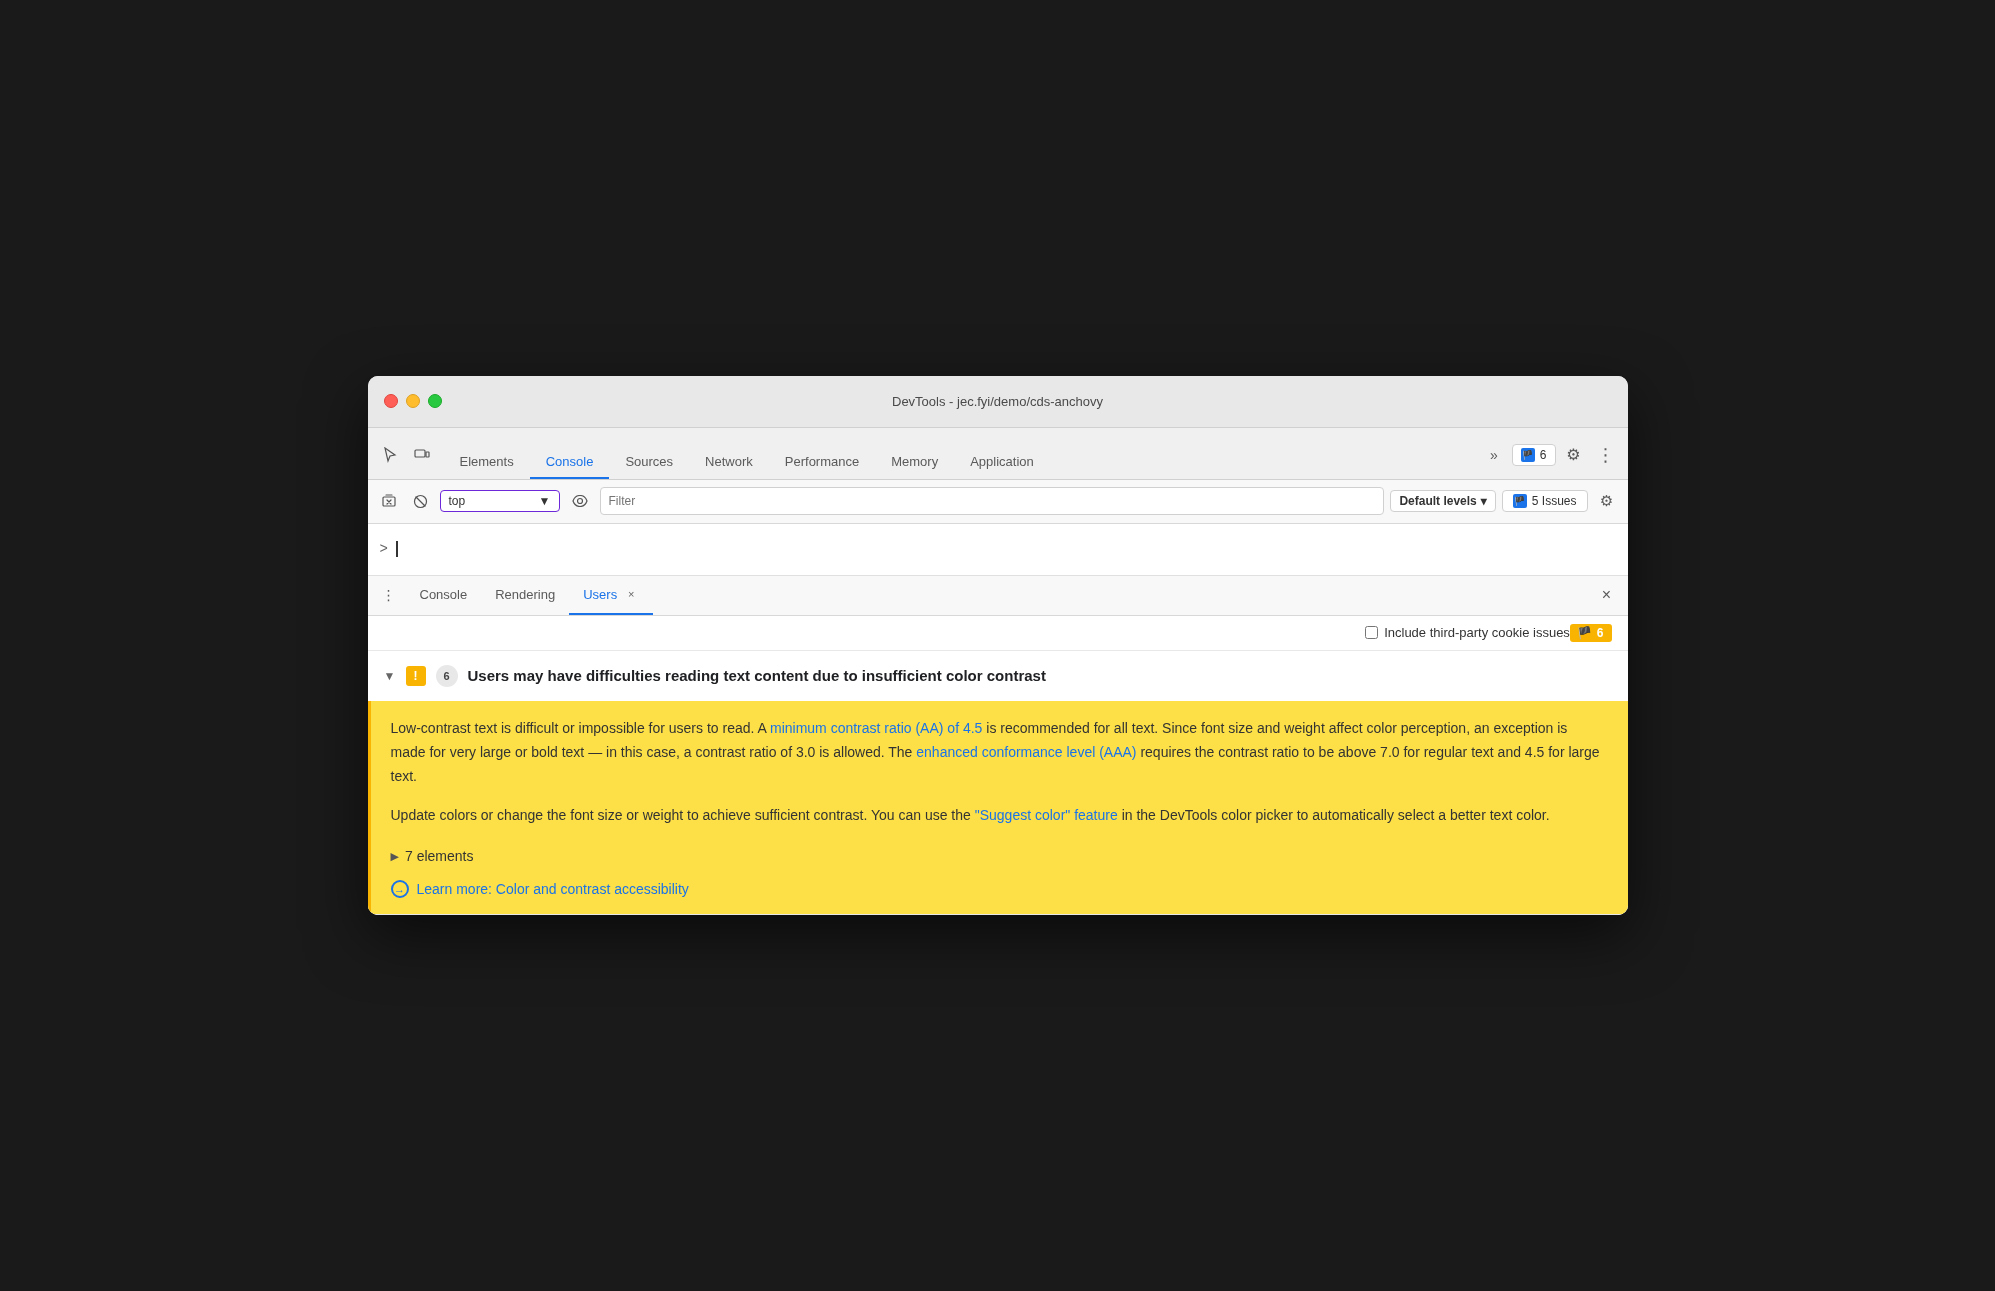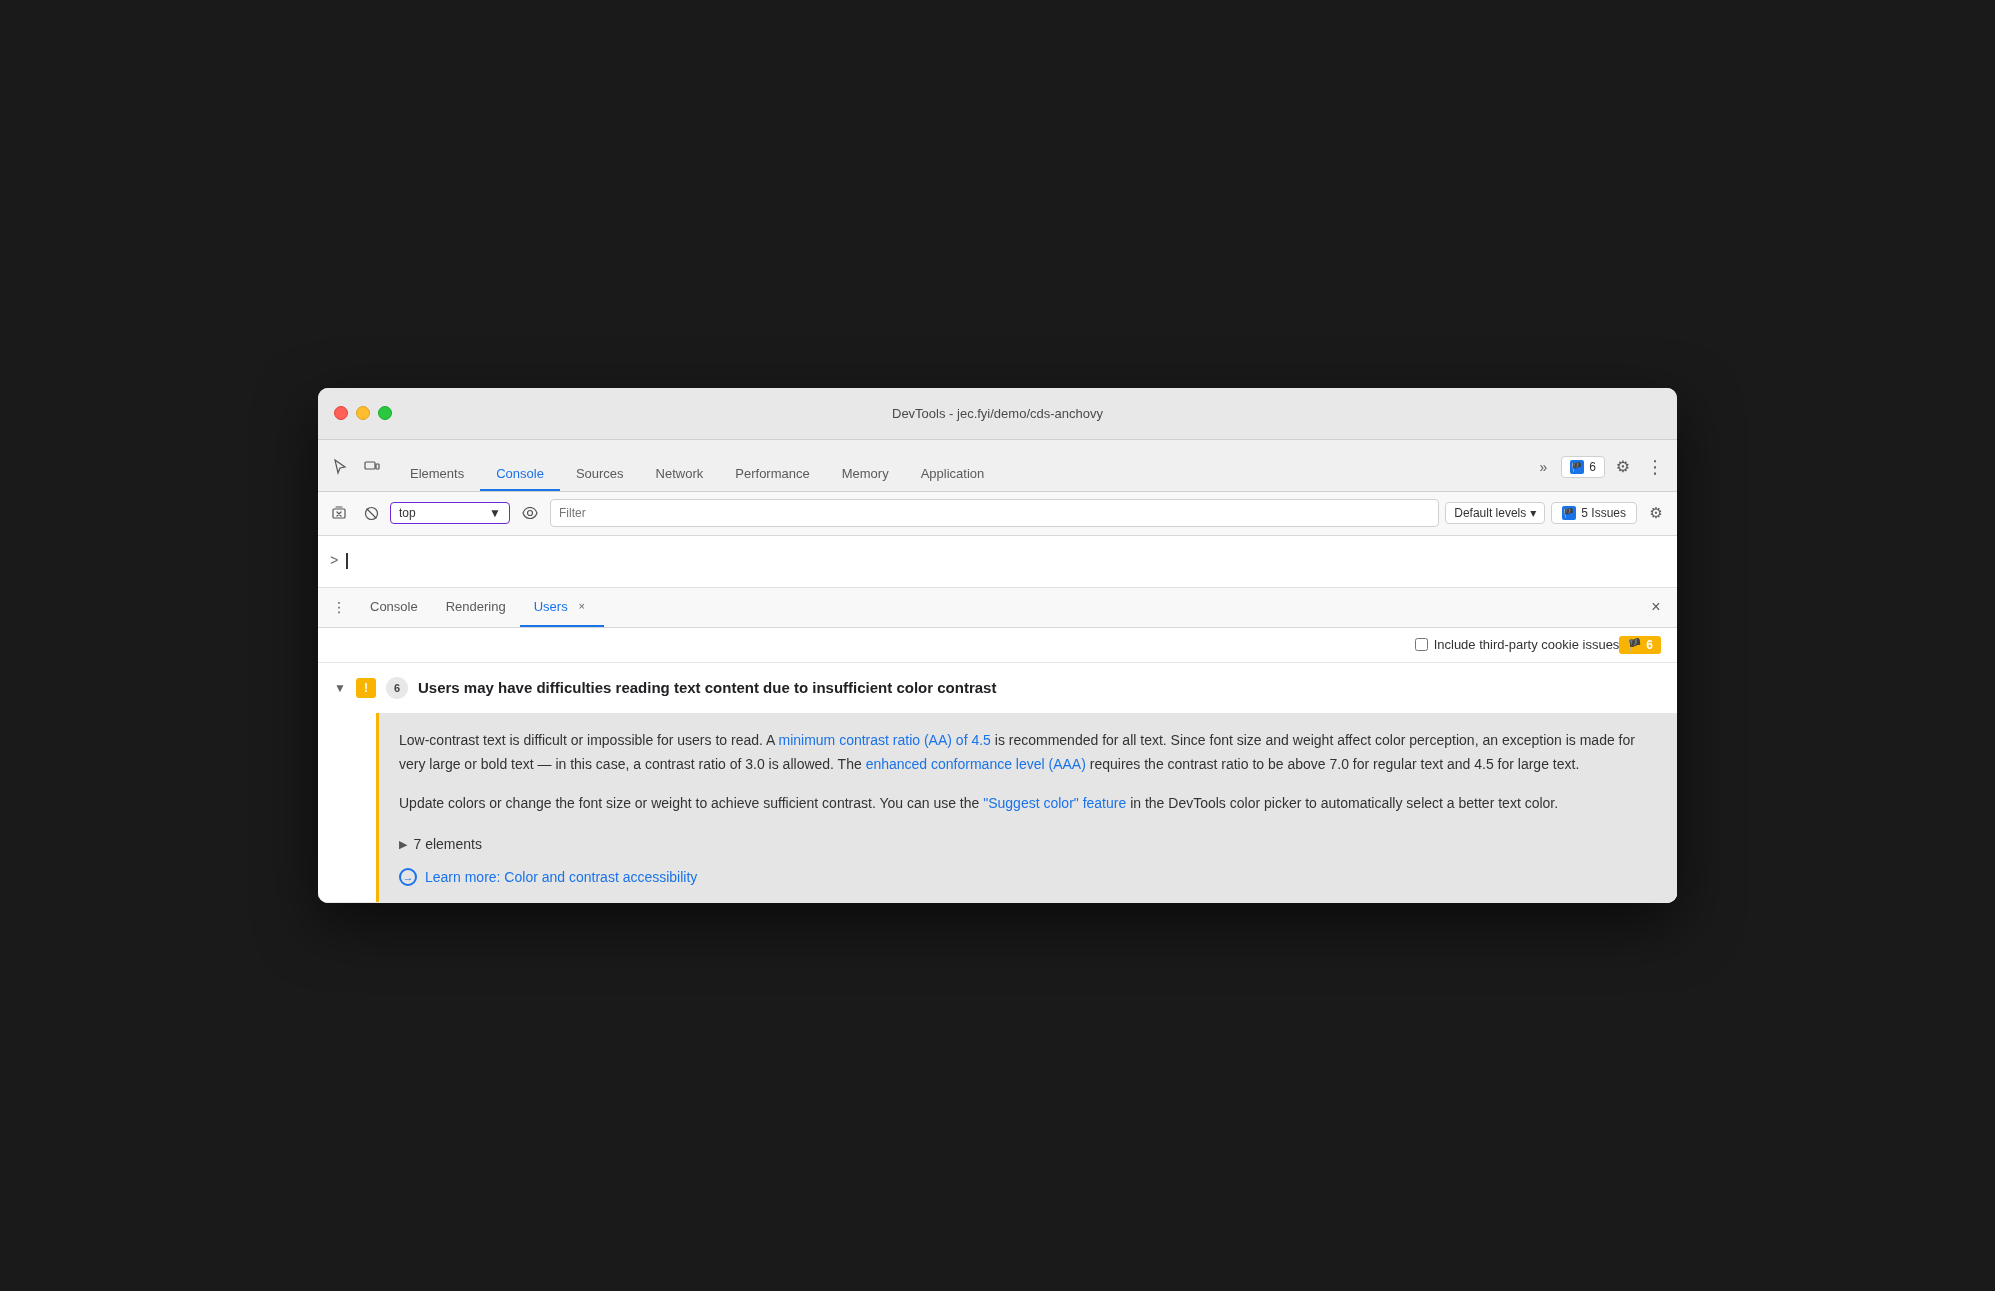--- a/index.html
+++ b/index.html
@@ -5,21 +5,21 @@
     * { box-sizing: border-box; margin: 0; padding: 0; }
     body {
       background: #1a1a1a;
       display: flex;
       justify-content: center;
       align-items: center;
       min-height: 100vh;
       font-family: -apple-system, BlinkMacSystemFont, 'Helvetica Neue', sans-serif;
     }
     .window {
-      width: 1359px;
+      width: 1260px;
       background: #f0f0f0;
       border-radius: 10px;
       box-shadow: 0 20px 60px rgba(0,0,0,0.6);
       overflow: hidden;
     }
     
     .title-bar {
       background: #e8e8e8;
       height: 52px;
       display: flex;
@@ -227,20 +227,21 @@
       align-items: center;
       gap: 4px;
       border: 1px solid #d0d0d0;
       border-radius: 4px;
       padding: 3px 8px;
       background: white;
       cursor: pointer;
       font-size: 12px;
       color: #333;
       white-space: nowrap;
+      font-weight: bold;
     }
     .issues-count-btn {
       display: flex;
       align-items: center;
       gap: 5px;
       background: white;
       border: 1px solid #d0d0d0;
       border-radius: 4px;
       padding: 3px 10px;
       font-size: 12px;
@@ -441,23 +442,22 @@
       flex-shrink: 0;
     }
     .issue-title {
       font-size: 15px;
       font-weight: 700;
       color: #202124;
     }
     
     .issue-body {
       border-left: 3px solid #f8b400;
-      margin-left: 58px;
       padding: 16px 24px 16px 20px;
-      background: #e5e5e5;
+      background: #fde047;
     }
     .issue-description {
       font-size: 14px;
       line-height: 1.7;
       color: #333;
       margin-bottom: 16px;
     }
     .issue-description a, .issue-link {
       color: #1a73e8;
       text-decoration: none;

